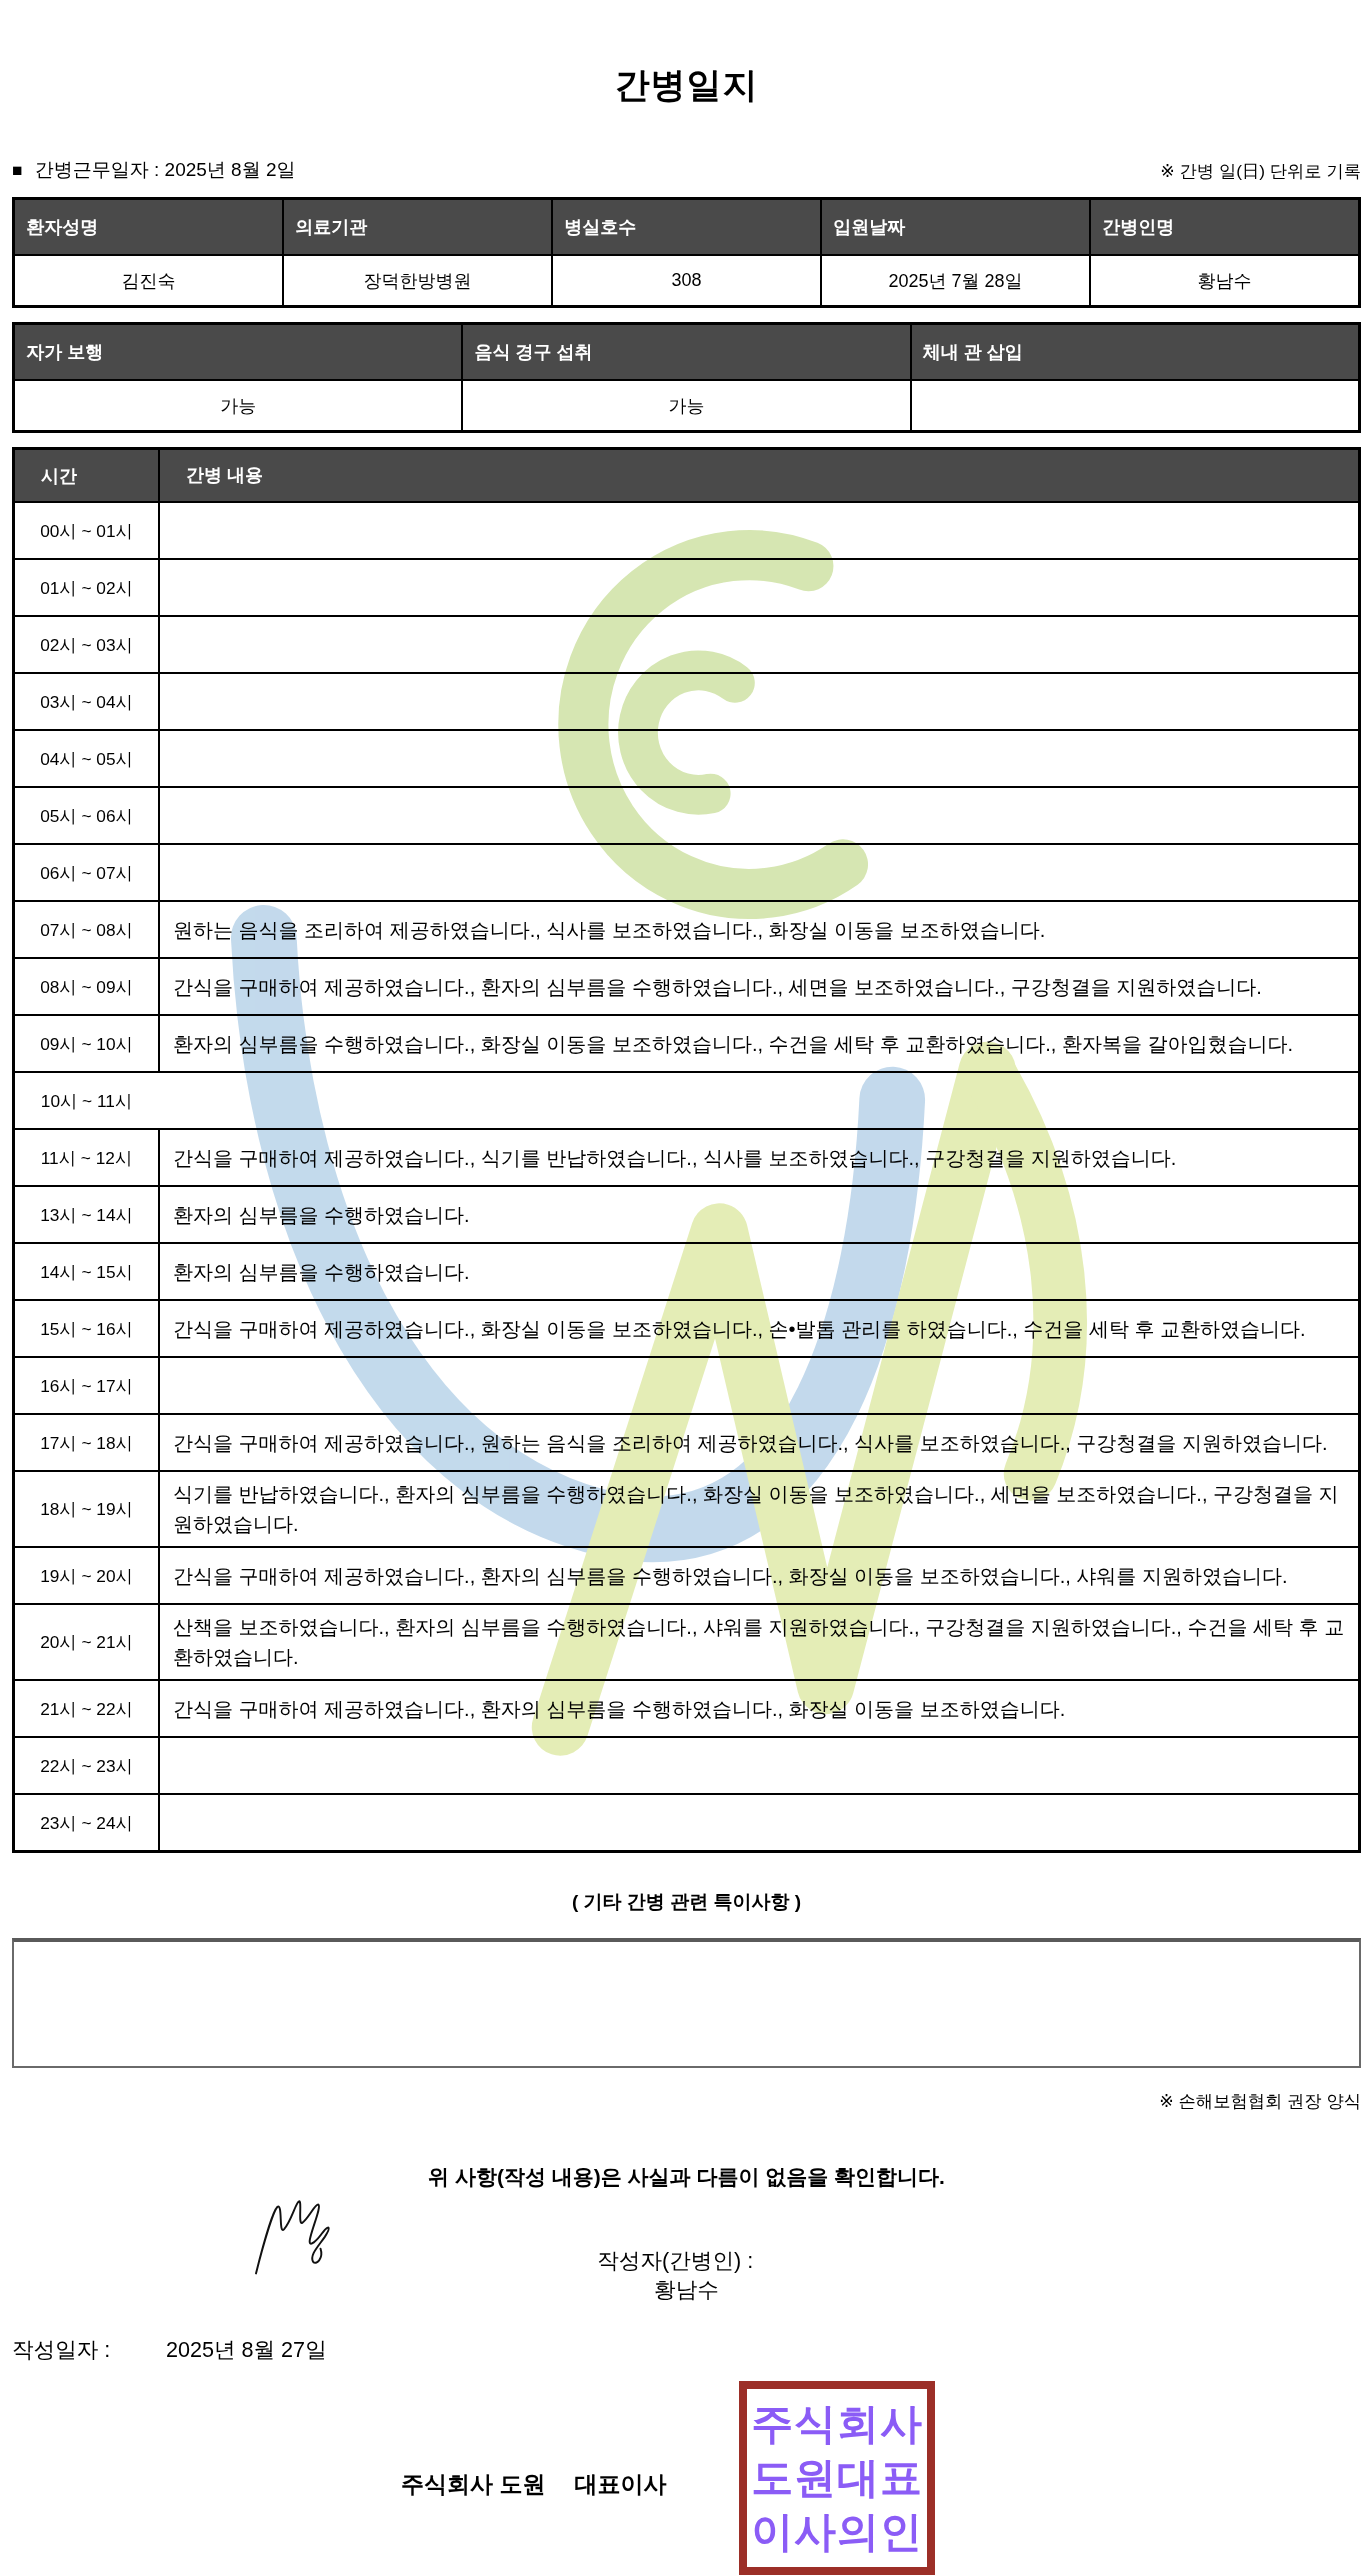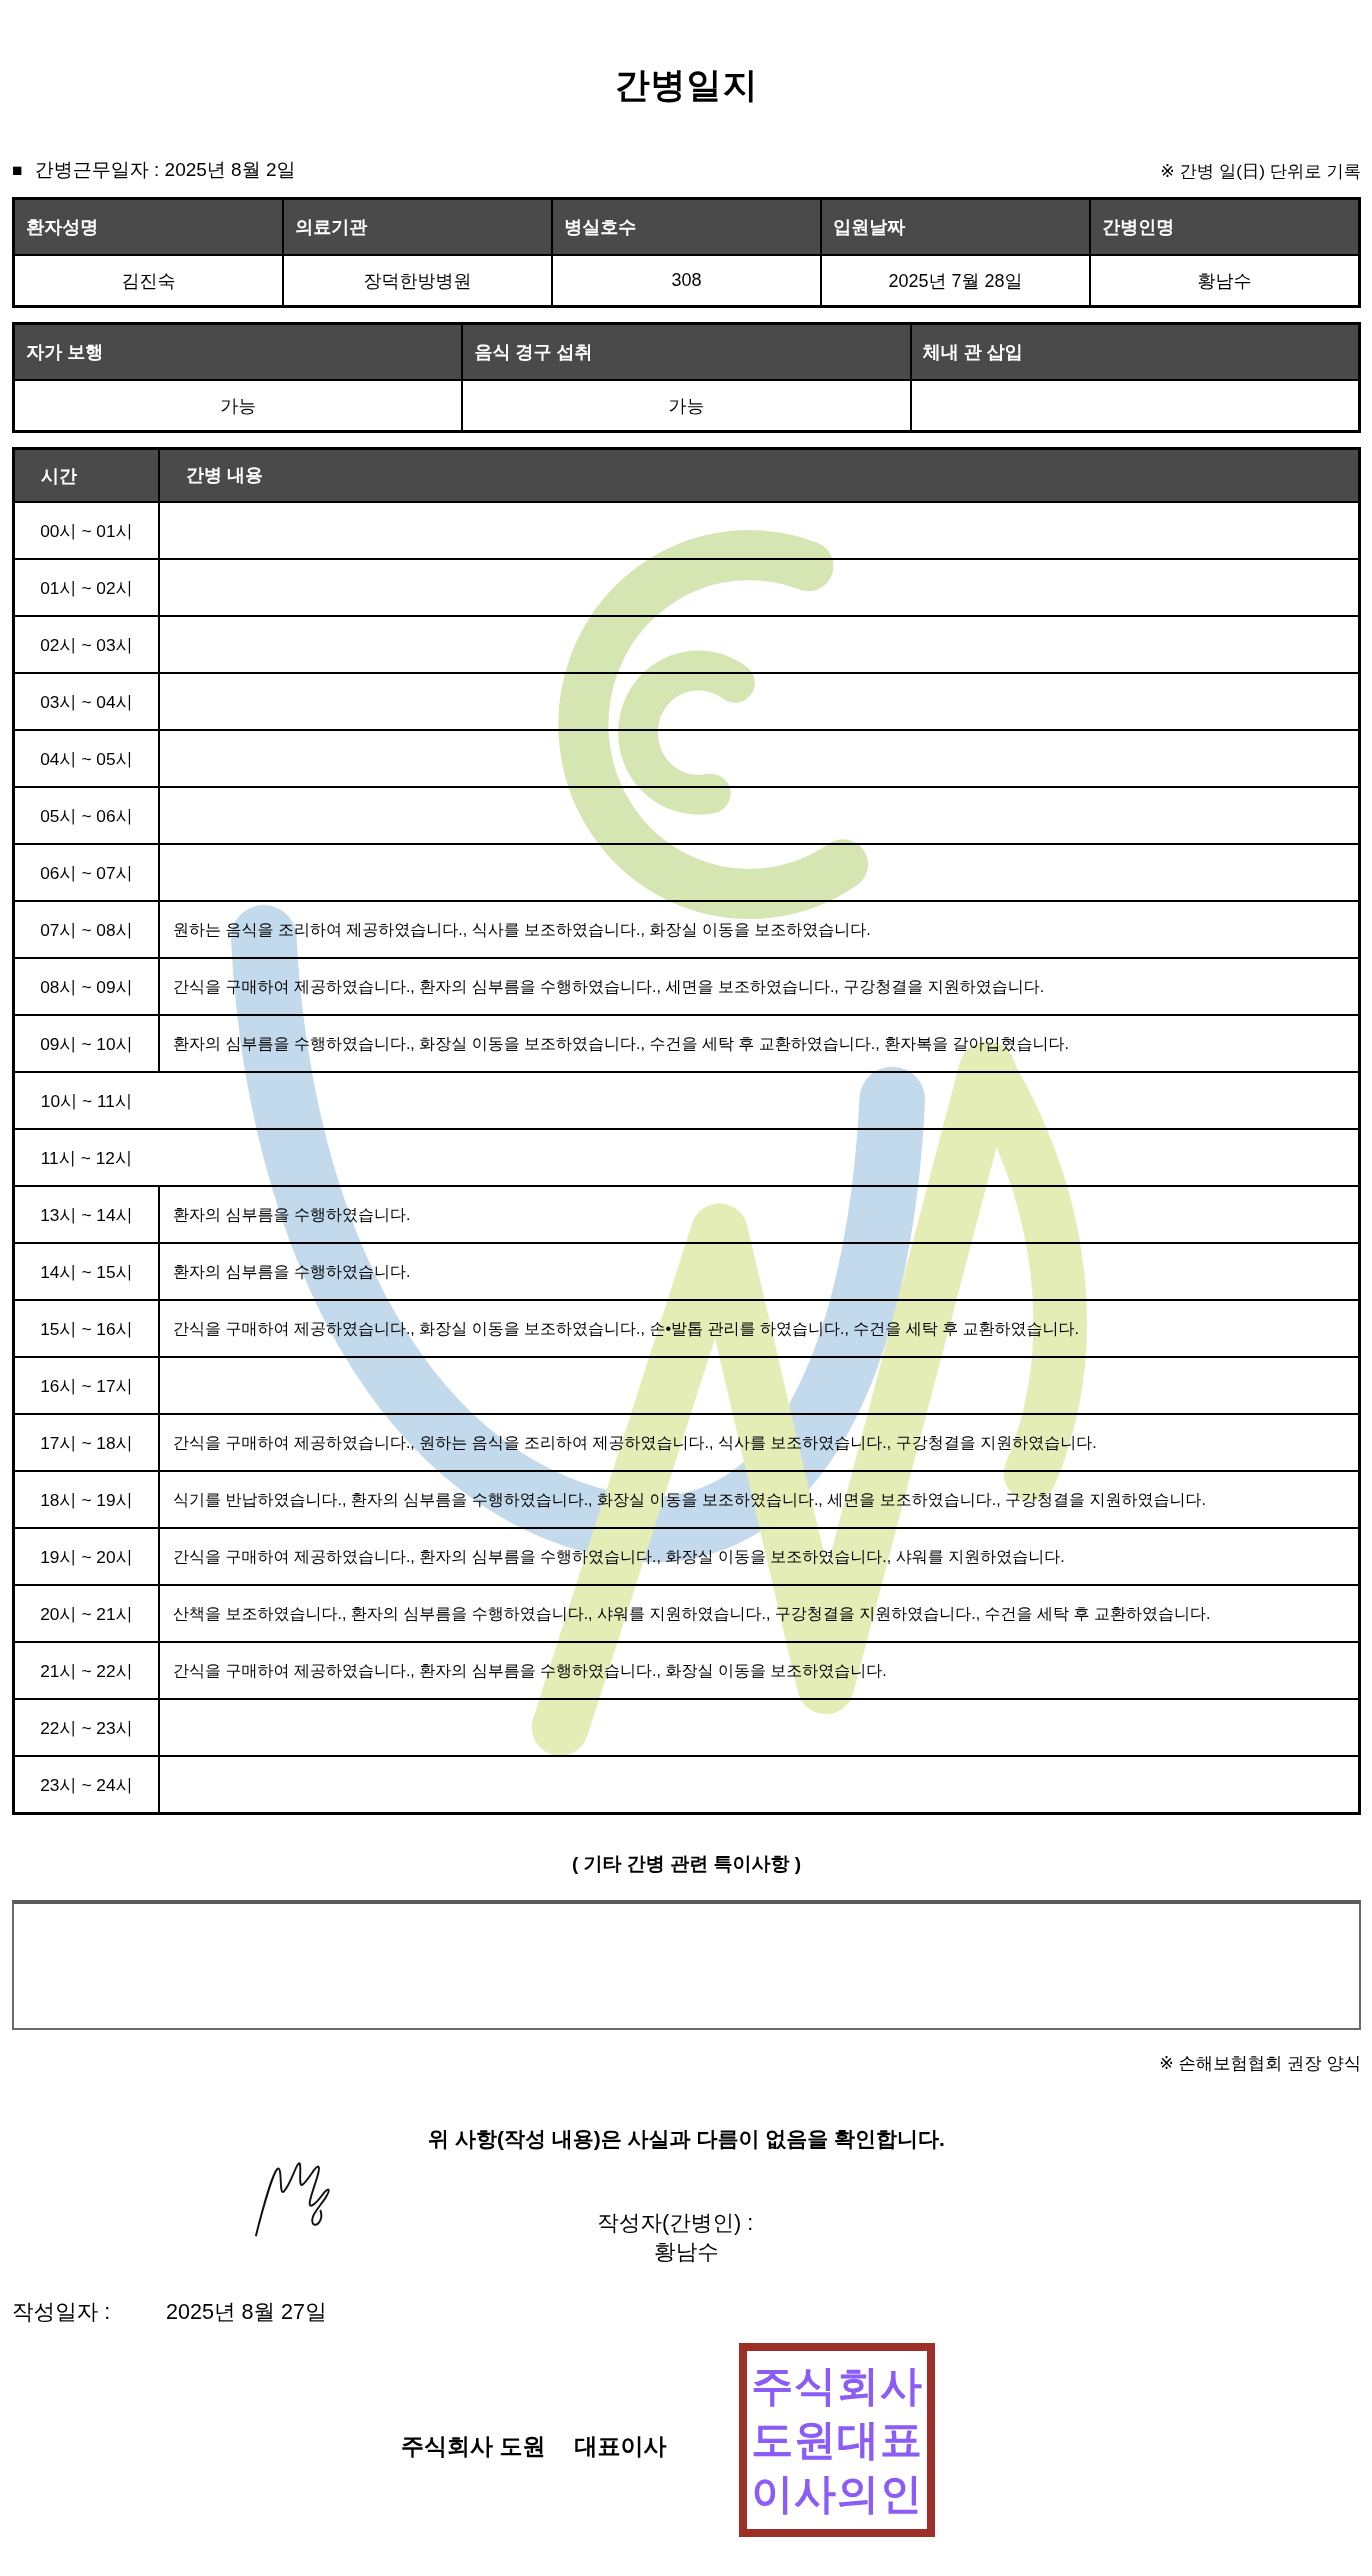--- a/index.html
+++ b/index.html
@@ -28,21 +28,21 @@
         display:flex; align-items:center; padding:14.7px 11.2px; min-height:54px; }
   .td { font-size:18px; display:flex; align-items:center; justify-content:center;
         min-height:49px; padding:5.2px 7px; text-align:center; }
 
   
   .s-time { flex:0 0 143px; }
   .s-content { flex:1; }
   .srow { display:flex; }
   .srow + .srow { border-top:2.6px solid #000; }
   .srow .s-time { font-size:17.3px; display:flex; align-items:center; justify-content:center; min-height:55px; }
-  .srow .s-content { border-left:2.6px solid #000; font-size:16px; line-height:1.5;
+  .srow .s-content { border-left:2.6px solid #000; font-size:20px; line-height:1.5;
                      display:flex; align-items:center; padding:7px 13px; text-align:left; }
   .srow.header .s-time, .srow.header .s-content { background:#4a4a4a; color:#fff; font-weight:bold;
                      font-size:18px; justify-content:flex-start; padding:12px 26px; min-height:48px;text-align:right; }
 
   .extra-label { text-align:center; font-weight:bold; font-size:19px; margin-top:36px; }
   .extra-box { margin-top:22.5px; height:130px; border:2.6px solid #6a6a6a; border-top:4.3px solid #5a5a5a; background:transparent; }
 
   .form-note { text-align:right; font-size:17.3px; margin-top:21px; }
 
   .confirm { text-align:center; font-weight:bold; font-size:21px; margin-top:50px; }
@@ -164,20 +164,21 @@
         </div>
       <div class="srow">
           <div class="s-time">09시 ~ 10시</div>
           <div class="s-content">환자의 심부름을 수행하였습니다., 화장실 이동을 보조하였습니다., 수건을 세탁 후 교환하였습니다., 환자복을 갈아입혔습니다.</div>
         </div>
       <div class="srow">
           <div class="s-time">10시 ~ 11시</div>
         </div>
       <div class="srow">
           <div class="s-time">11시 ~ 12시</div>
+          <div class="s-content">간식을 구매하여 제공하였습니다., 식기를 반납하였습니다., 식사를 보조하였습니다., 구강청결을 지원하였습니다.</div>
         </div>
       <div class="srow">
           <div class="s-time">13시 ~ 14시</div>
           <div class="s-content">환자의 심부름을 수행하였습니다.</div>
         </div>
       <div class="srow">
           <div class="s-time">14시 ~ 15시</div>
           <div class="s-content">환자의 심부름을 수행하였습니다.</div>
         </div>
       <div class="srow">

